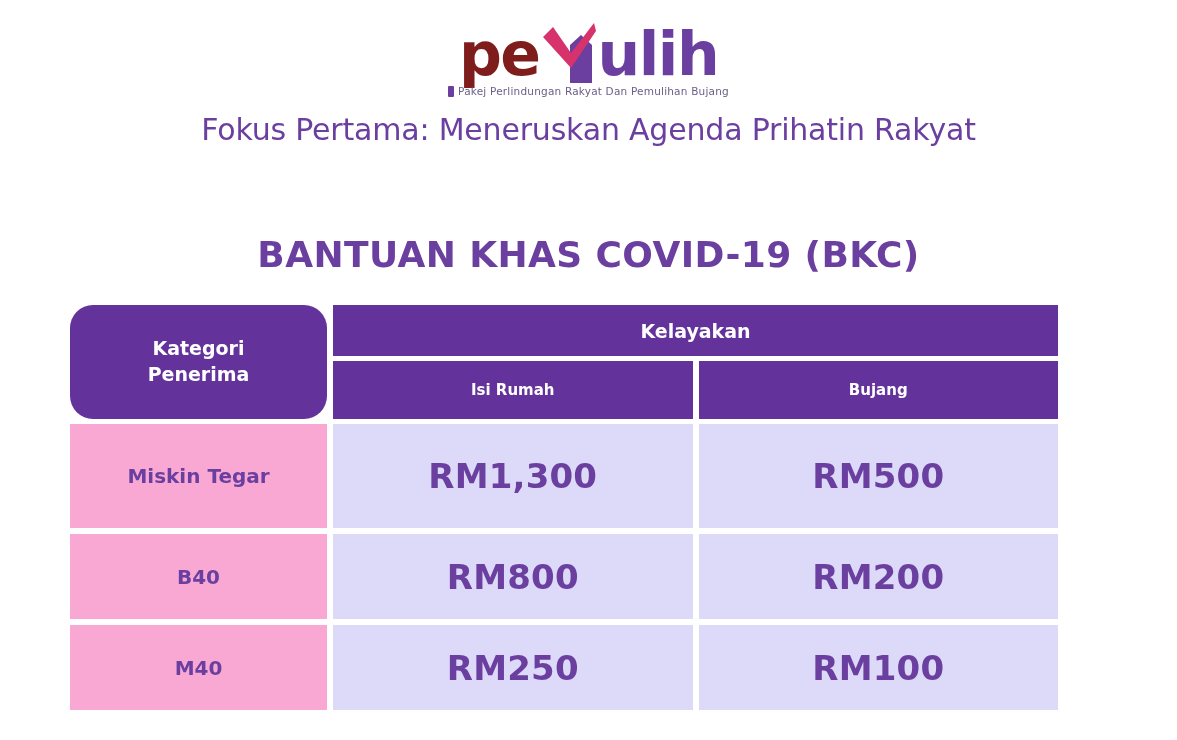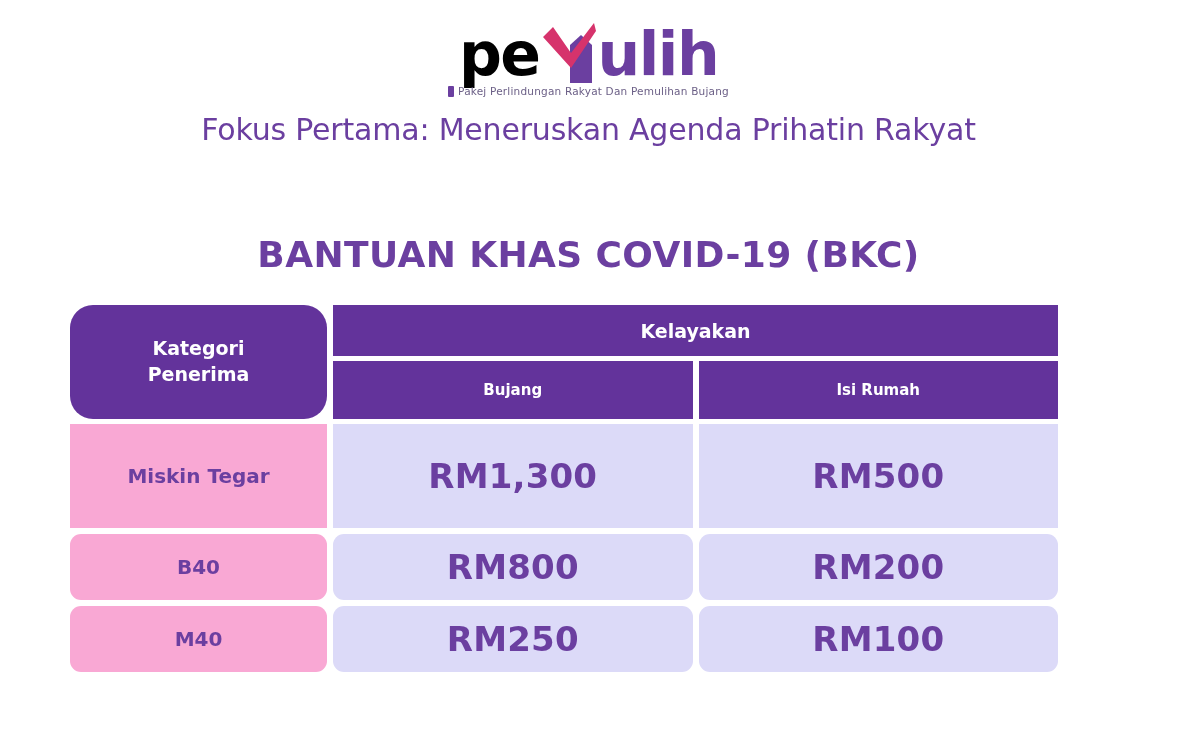--- a/index.html
+++ b/index.html
@@ -35,21 +35,21 @@
     white-space: nowrap;
   }
   .logo-word {
     font-family: "DejaVu Sans", sans-serif;
     font-size: 60px;
     font-weight: bold;
     letter-spacing: -1.5px;
     color: #6B3FA0;
     vertical-align: middle;
   }
-  .logo-word.pe { color: #000000; }
+  .logo-word.pe { color: #7f1d1d; }
   .logo-m-wrap {
     position: relative;
     display: inline-block;
     width: 58px;
     height: 62px;
     vertical-align: middle;
   }
   .logo-m-wrap svg {
     position: absolute;
     left: 0;
@@ -195,21 +195,21 @@
     justify-content: center;
     font-family: "DejaVu Sans", sans-serif;
     font-size: 34px;
     font-weight: bold;
     letter-spacing: 0.2px;
     text-align: right;
   }
   .row-tall .td-category,
   .row-tall .td-value { height: 104px; }
   .row-short .td-category,
-  .row-short .td-value { height: 66px; border-radius: 11px; }
+  .row-short .td-value { height: 85px; }
 </style>
 </head>
 <body>
 
 <div class="page">
 
   <div class="logo-block">
     <div class="logo-wordmark">
       <span class="logo-word pe">pe</span><span class="logo-m-wrap">
         <svg width="58" height="62" viewBox="0 0 58 62" xmlns="http://www.w3.org/2000/svg">
@@ -236,22 +236,22 @@
     <div class="thead">
       <div class="th-category">
         <span>
           <span>Kategori</span><br>
           <span>Penerima</span>
         </span>
       </div>
       <div class="th-right">
         <div class="th-kelayakan">Kelayakan</div>
         <div class="th-sub-row">
+          <div class="th-sub">Isi Rumah</div>
           <div class="th-sub">Bujang</div>
-          <div class="th-sub">Isi Rumah</div>
         </div>
       </div>
     </div>
 
     <div class="tbody">
 
       <div class="trow row-tall">
         <div class="td-category">Miskin Tegar</div>
         <div class="td-value">RM1,300</div>
         <div class="td-value">RM500</div>

